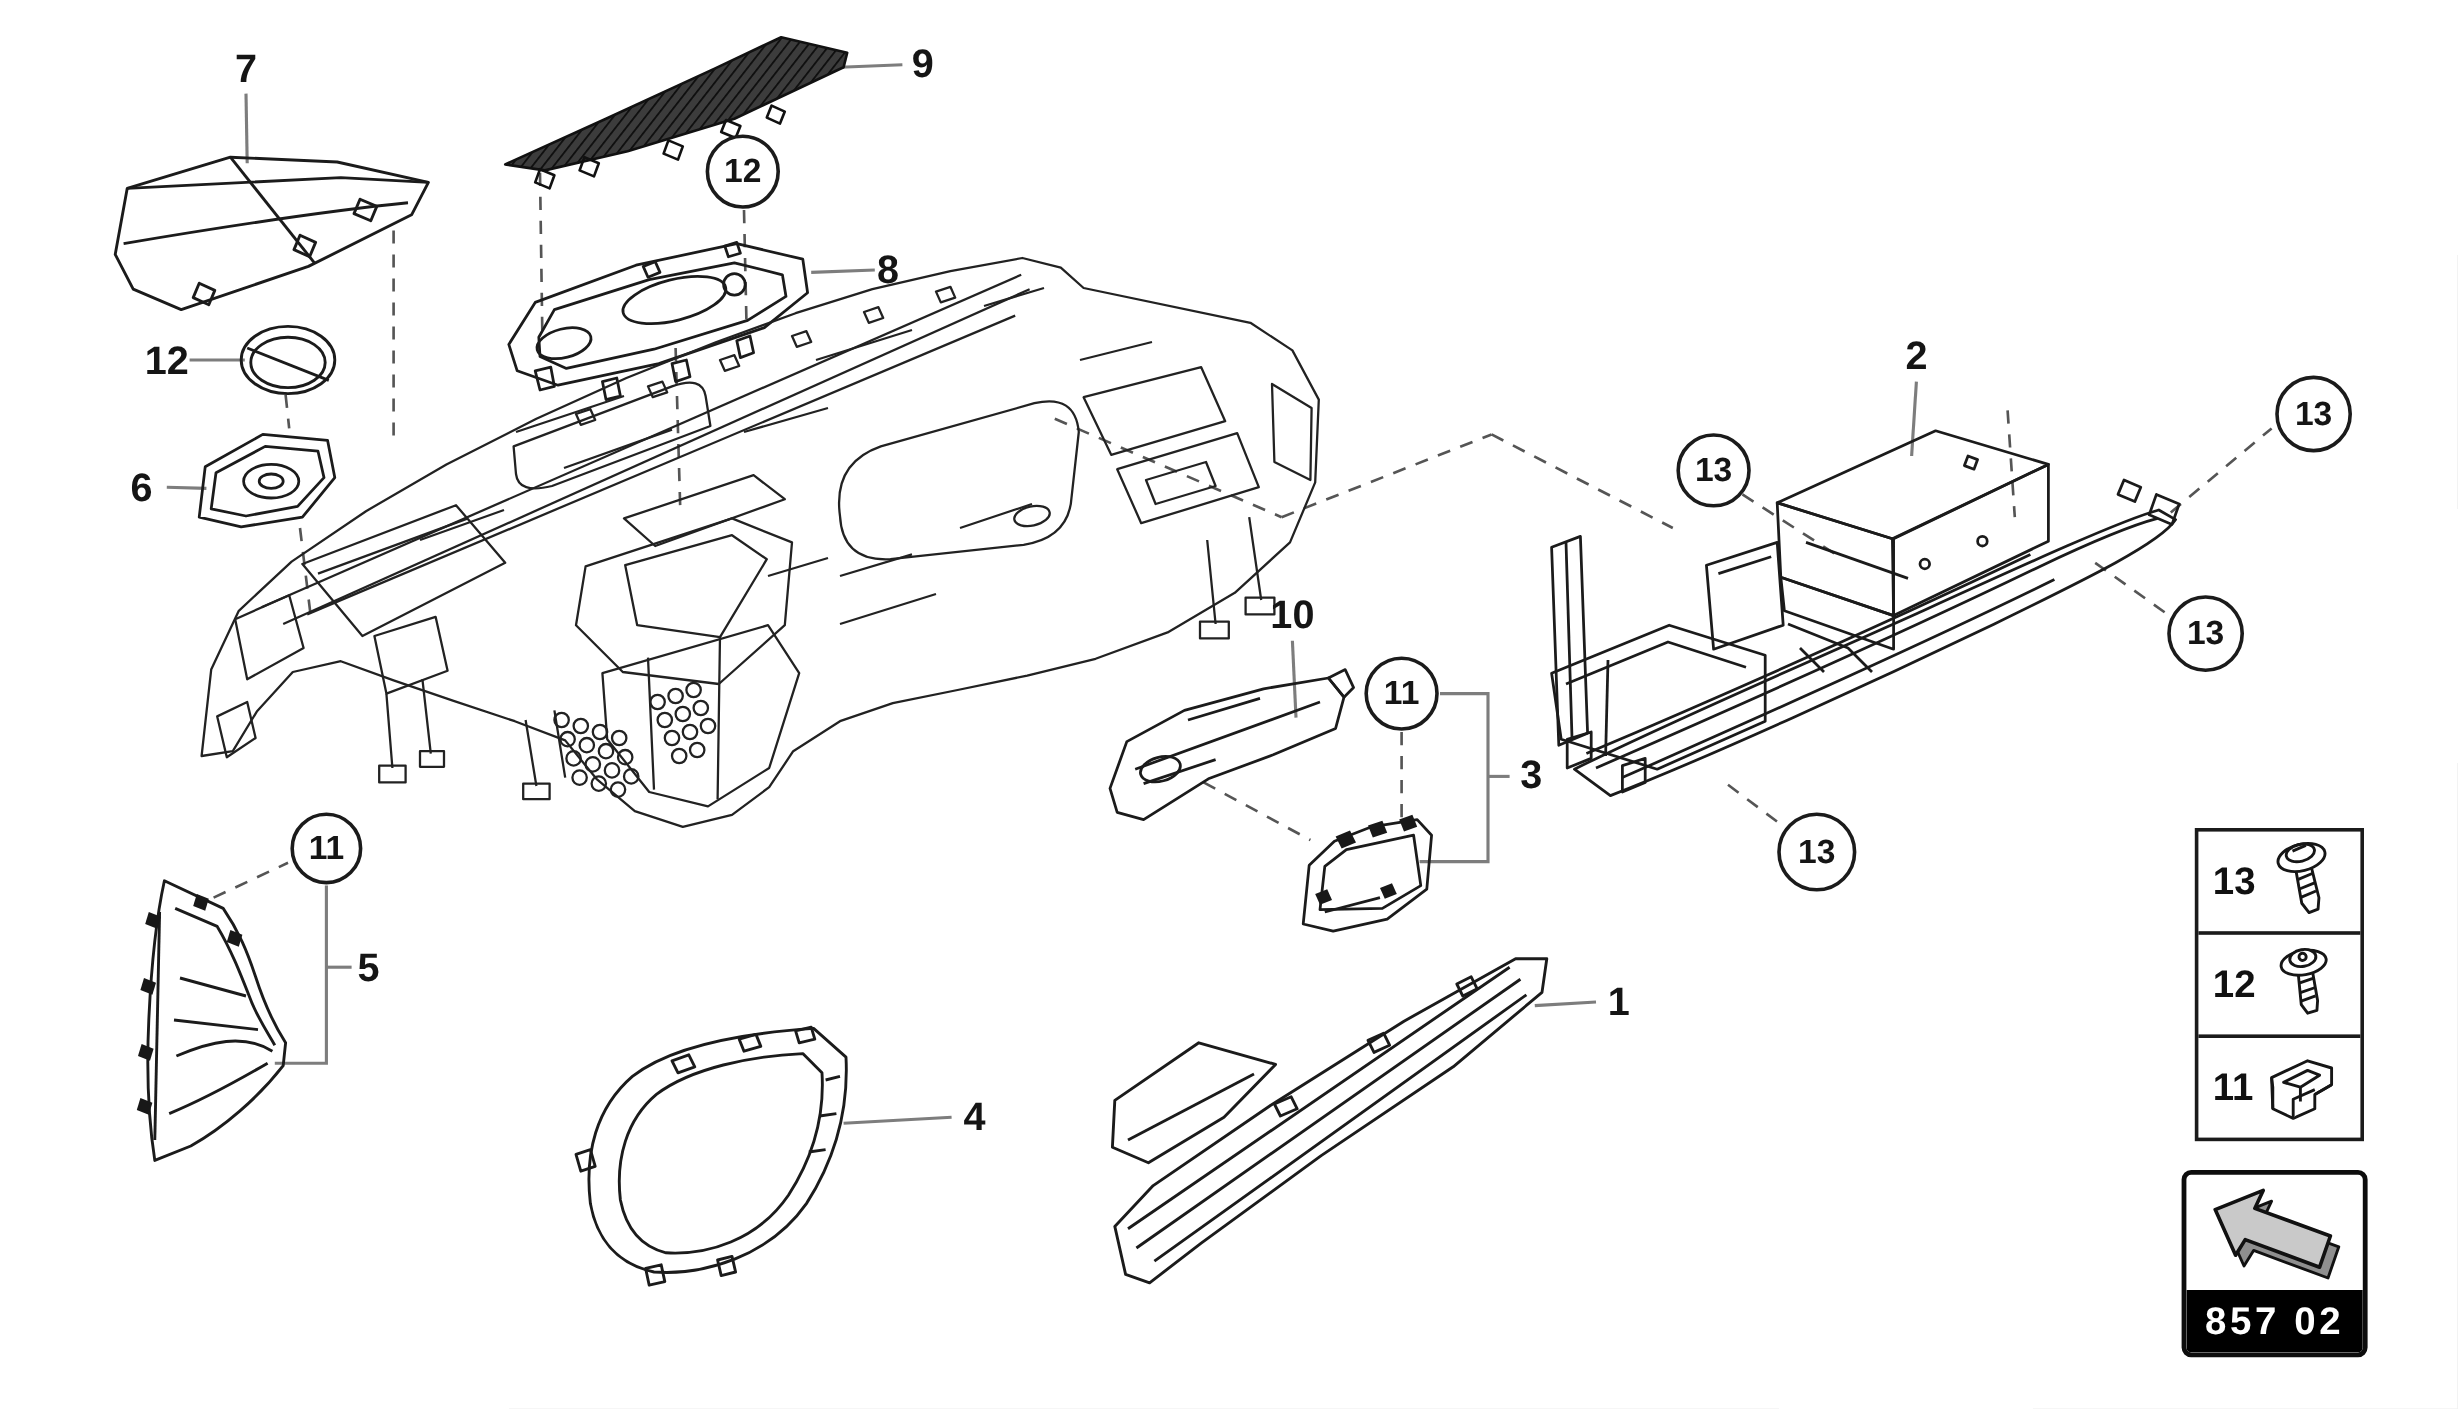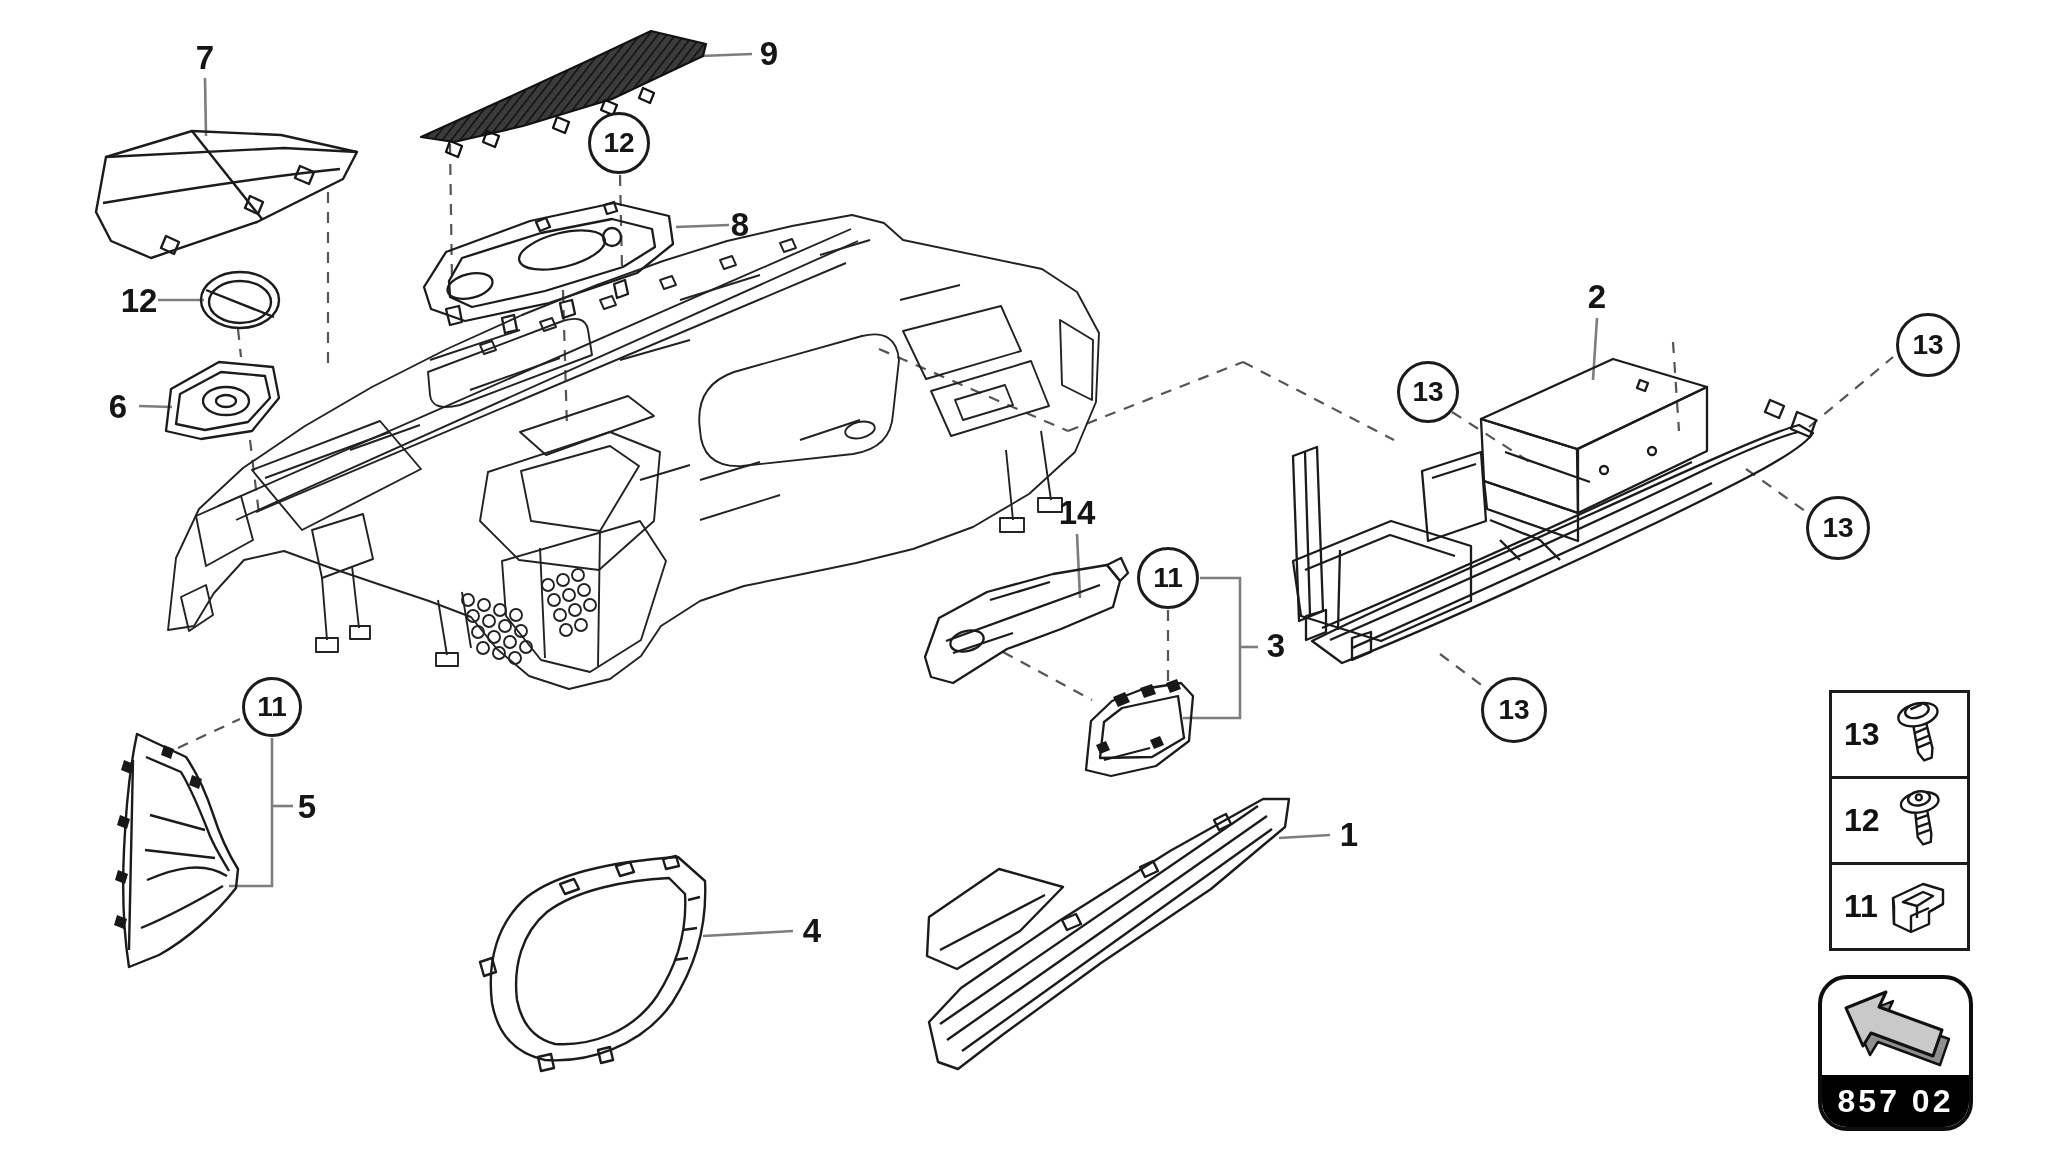--- a/index.html
+++ b/index.html
@@ -22,21 +22,21 @@
     position:absolute;left:1829px;top:690px;width:141px;height:261px;
     box-sizing:border-box;border:3px solid #1b1b1b;background:#fff;
     display:flex;flex-direction:column;
   }
   .legend-row{flex:1;display:flex;align-items:center;border-top:3px solid #1b1b1b;min-height:0;}
   .legend-row:first-child{border-top:none;}
   .legend-num{font-size:32px;font-weight:700;margin-left:12px;}
   .legend-ico{margin-left:auto;margin-right:8px;display:flex;}
   .pagetab{
     position:absolute;left:1818px;top:975px;width:155px;height:156px;
-    box-sizing:border-box;border:4px solid #0d0d0d;border-radius:29px;background:#fff;
+    box-sizing:border-box;border:4px solid #0d0d0d;border-radius:8px;background:#fff;
     overflow:hidden;display:flex;flex-direction:column;
   }
   .pagetab-art{flex:1;position:relative;display:flex;align-items:center;justify-content:center;}
   .pagetab-band{
     height:52px;background:#000;color:#fff;display:flex;align-items:center;justify-content:center;
     font-size:32px;font-weight:700;letter-spacing:3px;
   }
 </style>
 </head>
 <body>
@@ -281,21 +281,21 @@
       <circle cx="1604" cy="470" r="4"></circle>
     </g>
   </svg>
 
   <div class="lbl" style="left:205px;top:57px">7</div>
   <div class="lbl" style="left:769px;top:53px">9</div>
   <div class="lbl" style="left:740px;top:224px">8</div>
   <div class="lbl" style="left:139px;top:300px">12</div>
   <div class="lbl" style="left:118px;top:406px">6</div>
   <div class="lbl" style="left:1597px;top:296px">2</div>
-  <div class="lbl" style="left:1077px;top:512px">14</div>
+  <div class="lbl" style="left:1077px;top:512px">10</div>
   <div class="lbl" style="left:1276px;top:645px">3</div>
   <div class="lbl" style="left:307px;top:806px">5</div>
   <div class="lbl" style="left:812px;top:930px">4</div>
   <div class="lbl" style="left:1349px;top:834px">1</div>
 
   <div class="balloon" style="left:588px;top:112px;width:62px;height:62px">12</div>
   <div class="balloon" style="left:1397px;top:361px;width:62px;height:62px">13</div>
   <div class="balloon" style="left:1896px;top:313px;width:64px;height:64px">13</div>
   <div class="balloon" style="left:1806px;top:496px;width:64px;height:64px">13</div>
   <div class="balloon" style="left:1481px;top:677px;width:66px;height:66px">13</div>

